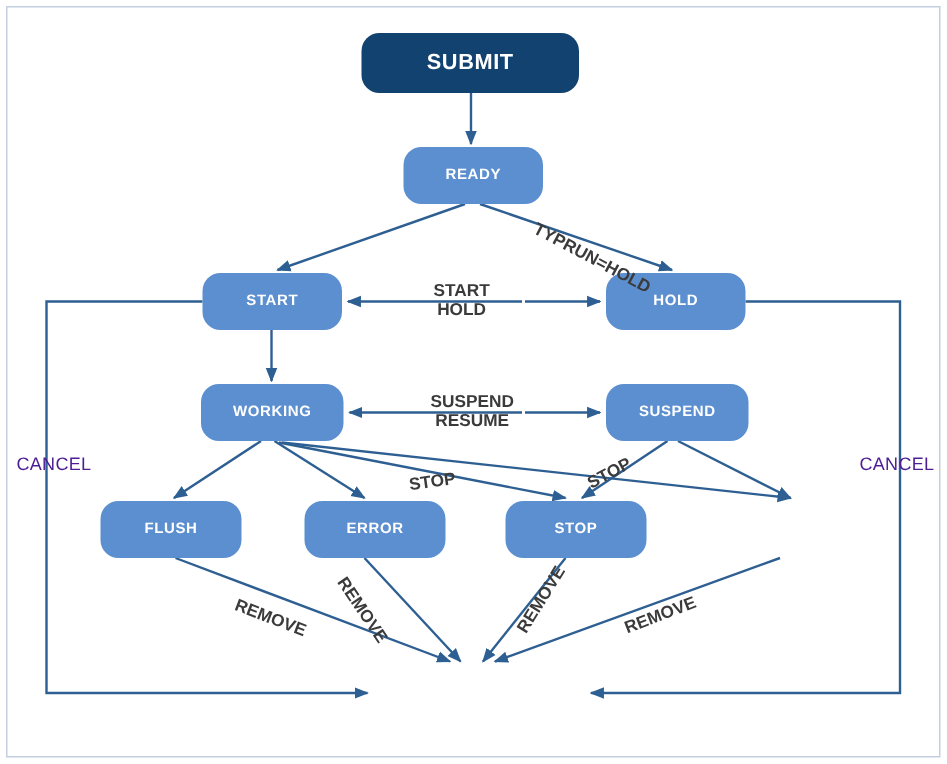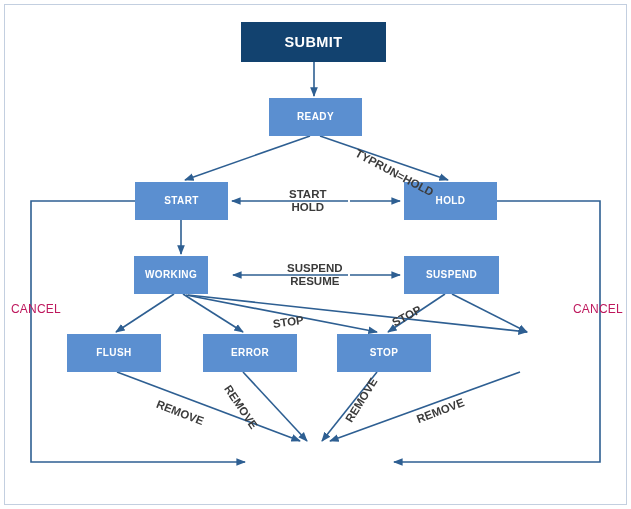--- a/index.html
+++ b/index.html
@@ -24,21 +24,21 @@
     background:#ffffff;
   }
   #edges{
     position:absolute;left:0;top:0;
     width:631px;height:509px;
     pointer-events:none;
   }
   .node{
     position:absolute;
     display:flex;align-items:center;justify-content:center;
-    border-radius:0;
+    border-radius:12px;
     color:#ffffff;
     font-weight:bold;
     letter-spacing:0.4px;
     text-align:center;
     box-sizing:border-box;
     line-height:1;
     user-select:none;
   }
   .node.dark{ background:#12426f; font-size:14.5px; }
   .node.light{ background:#5b8fd0; font-size:10px; }
@@ -51,21 +51,21 @@
     line-height:1.12;
     white-space:pre;
     text-align:center;
     user-select:none;
   }
   .edge-label.plain{ color:#3a3a3a; font-weight:bold; }
   .edge-label.rot{ transform-origin:left top; }
   .edge-label.cancel{
     font-weight:normal;
     font-size:12px;
-    color:#be185d;
+    color:#4c1d95;
     letter-spacing:0.2px;
   }
 </style>
 </head>
 <body>
 
 <div id="canvas">
   <div id="frame"></div>
 
   <svg id="edges" viewBox="0 0 631 509" xmlns="http://www.w3.org/2000/svg">
@@ -123,21 +123,21 @@
     </div>
   <div class="node light" style="left:269px;top:98px;width:93px;height:38px;">
       <span>READY</span>
     </div>
   <div class="node light" style="left:135px;top:182px;width:93px;height:38px;">
       <span>START</span>
     </div>
   <div class="node light" style="left:404px;top:182px;width:93px;height:38px;">
       <span>HOLD</span>
     </div>
-  <div class="node light" style="left:134px;top:256px;width:74px;height:38px;">
+  <div class="node light" style="left:134px;top:256px;width:95px;height:38px;">
       <span>WORKING</span>
     </div>
   <div class="node light" style="left:404px;top:256px;width:95px;height:38px;">
       <span>SUSPEND</span>
     </div>
   <div class="node light" style="left:67px;top:334px;width:94px;height:38px;">
       <span>FLUSH</span>
     </div>
   <div class="node light" style="left:203px;top:334px;width:94px;height:38px;">
       <span>ERROR</span>

